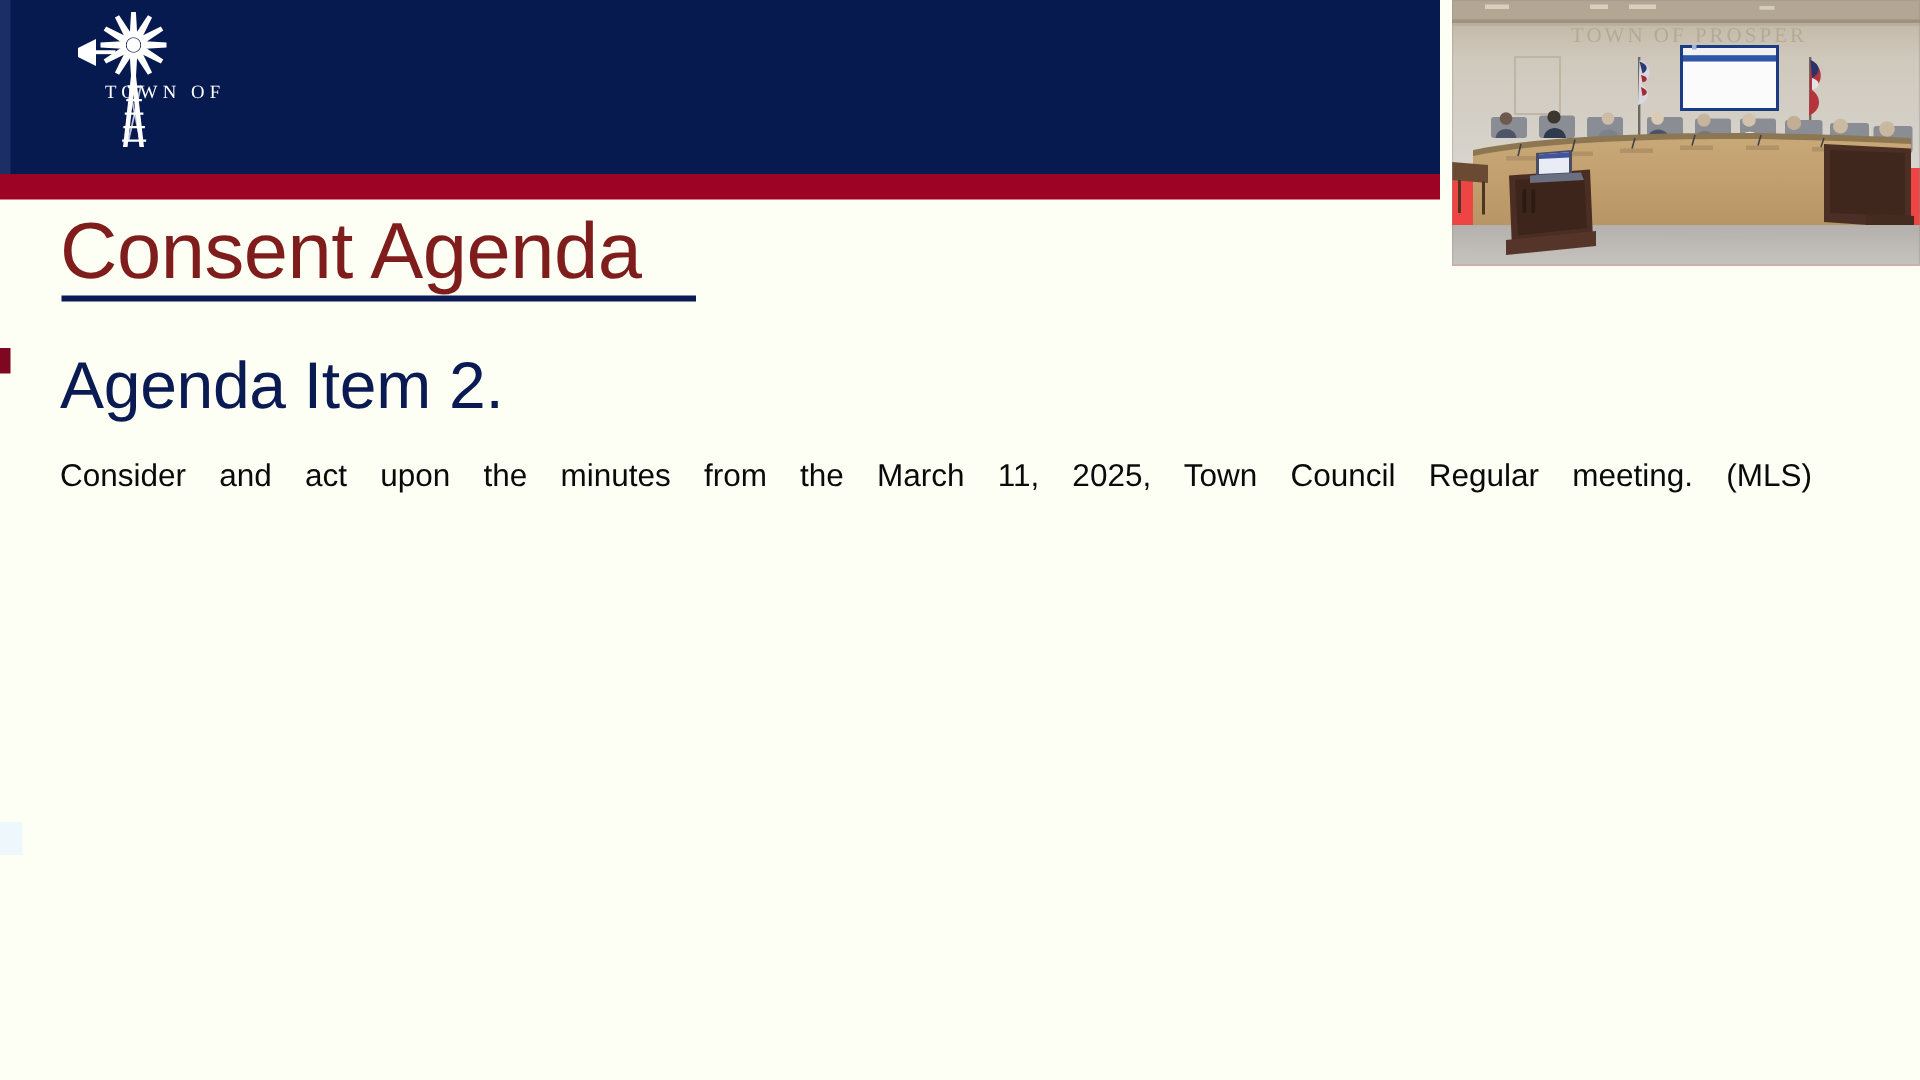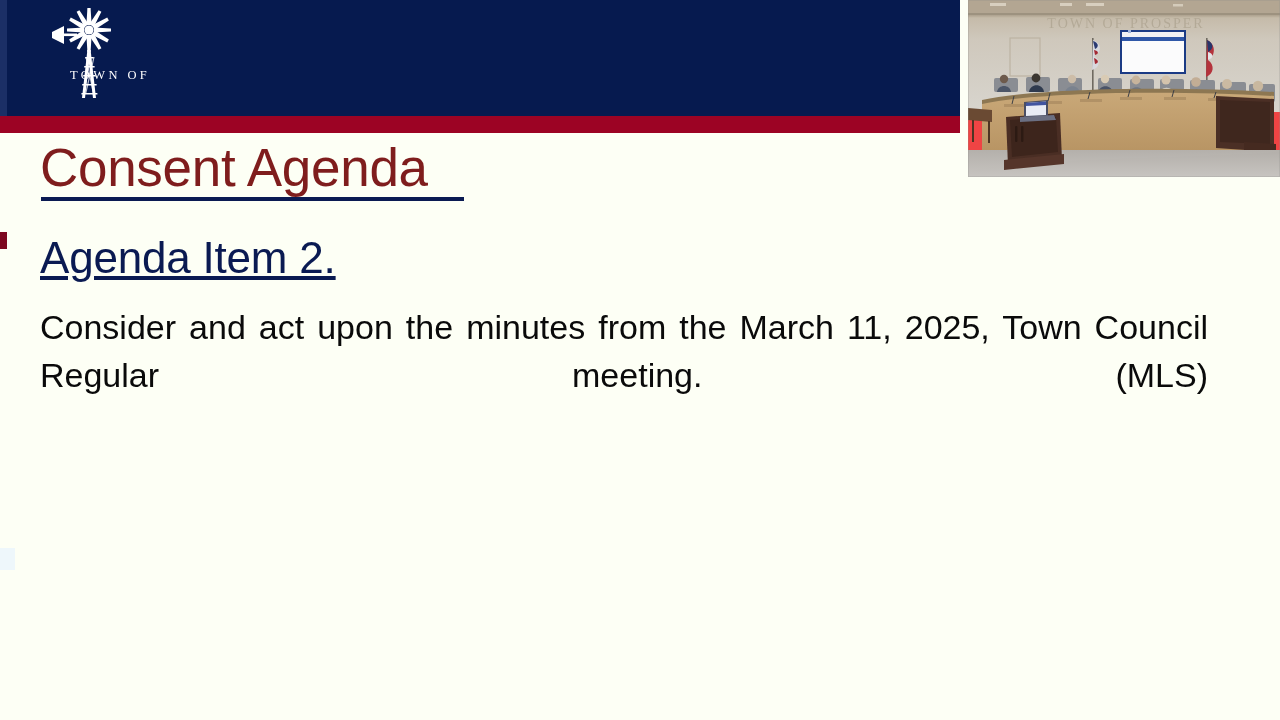--- a/index.html
+++ b/index.html
@@ -35,21 +35,20 @@
   }
   #windmill { position:absolute; left:32px; top:2px; width:62px; height:96px; }
   #logo-town-of {
     position:absolute; left:52px; top:53px;
     color:#ffffff;
     font-family:"Liberation Serif", serif;
     font-size:12.5px;
     letter-spacing:3.4px;
     line-height:1;
     white-space:nowrap;
-    margin-top:14px;
   }
   #logo-prosper {
     position:absolute; left:6px; top:58px;
     color:#ffffff;
     font-family:"Liberation Serif", serif;
     font-size:44px;
     letter-spacing:0.5px;
     line-height:1;
     white-space:nowrap;
   }
@@ -76,26 +75,25 @@
     position:absolute; left:41px; top:197px; width:423px; height:4px;
     background:#0a1a52;
   }
   #slide-subtitle {
     position:absolute; left:40px; top:235px;
     color:#0a1a52;
     font-size:44px;
     line-height:1.05;
     letter-spacing:-0.2px;
     white-space:nowrap;
-    text-decoration:underline;
   }
   #slide-body {
     position:absolute; left:40px; top:303px; width:1168px;
     color:#0a0a0a;
-    font-size:34px;
+    font-size:21px;
     line-height:1.42;
     text-align:justify;
     text-justify:inter-word;
   }
   #slide-body::after { content:""; display:inline-block; width:100%; }
 
   #edge-artifact {
     position:absolute; left:0px; top:548px; width:15px; height:22px;
     background:#eef7fb;
   }

